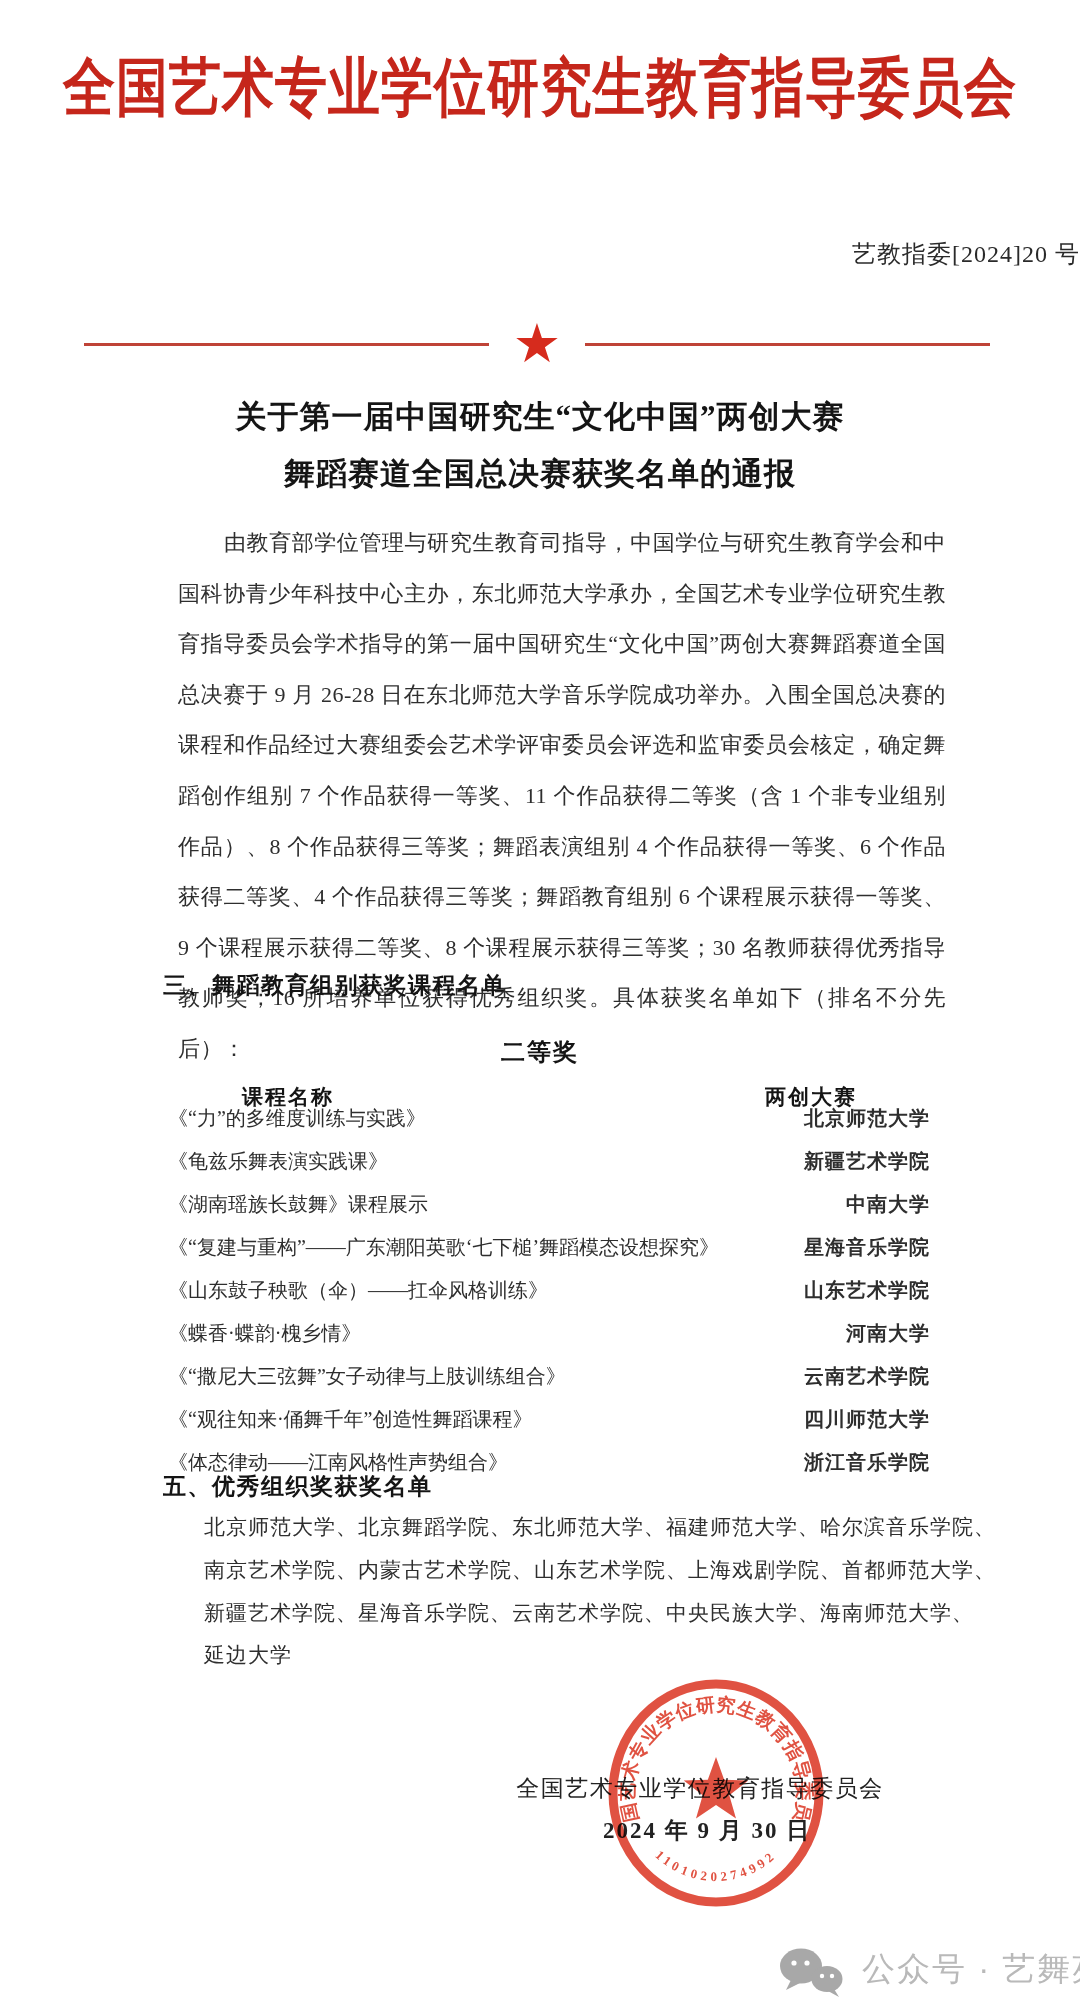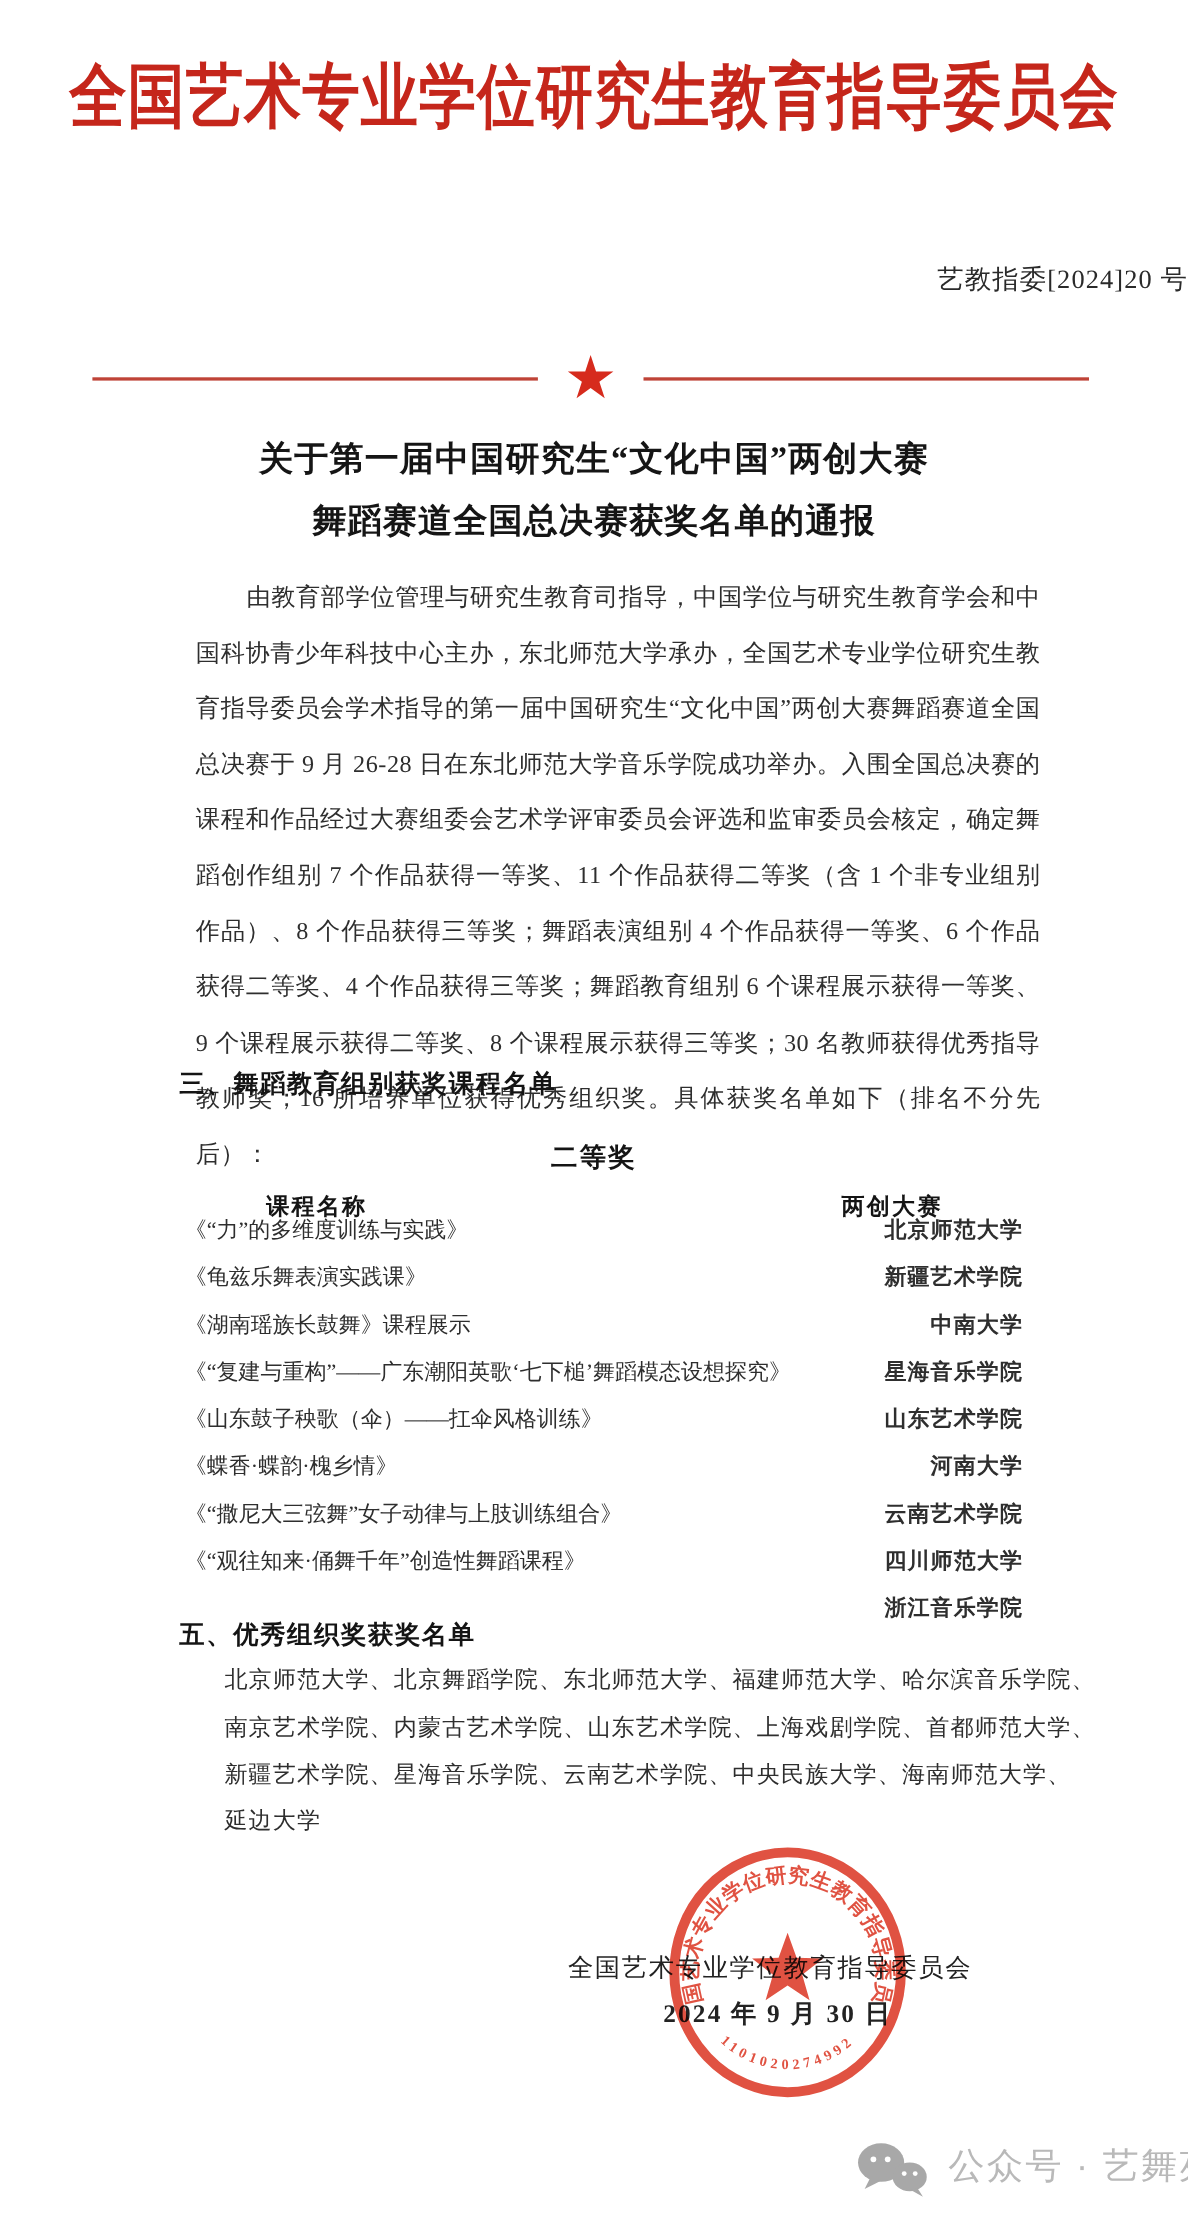--- a/index.html
+++ b/index.html
@@ -162,20 +162,21 @@
         <span class="course">《“撒尼大三弦舞”女子动律与上肢训练组合》</span>
         <span class="unit">云南艺术学院</span>
       </div>
 
       <div class="award-row">
         <span class="course">《“观往知来·俑舞千年”创造性舞蹈课程》</span>
         <span class="unit">四川师范大学</span>
       </div>
 
       <div class="award-row">
+        <span class="course">《体态律动——江南风格性声势组合》</span>
         <span class="unit">浙江音乐学院</span>
       </div>
     </div>
 
   <div class="sec-heading five">五、优秀组织奖获奖名单</div>
 
   <div class="org-lines">
 
       <div class="org-line">北京师范大学、北京舞蹈学院、东北师范大学、福建师范大学、哈尔滨音乐学院、</div>
 

